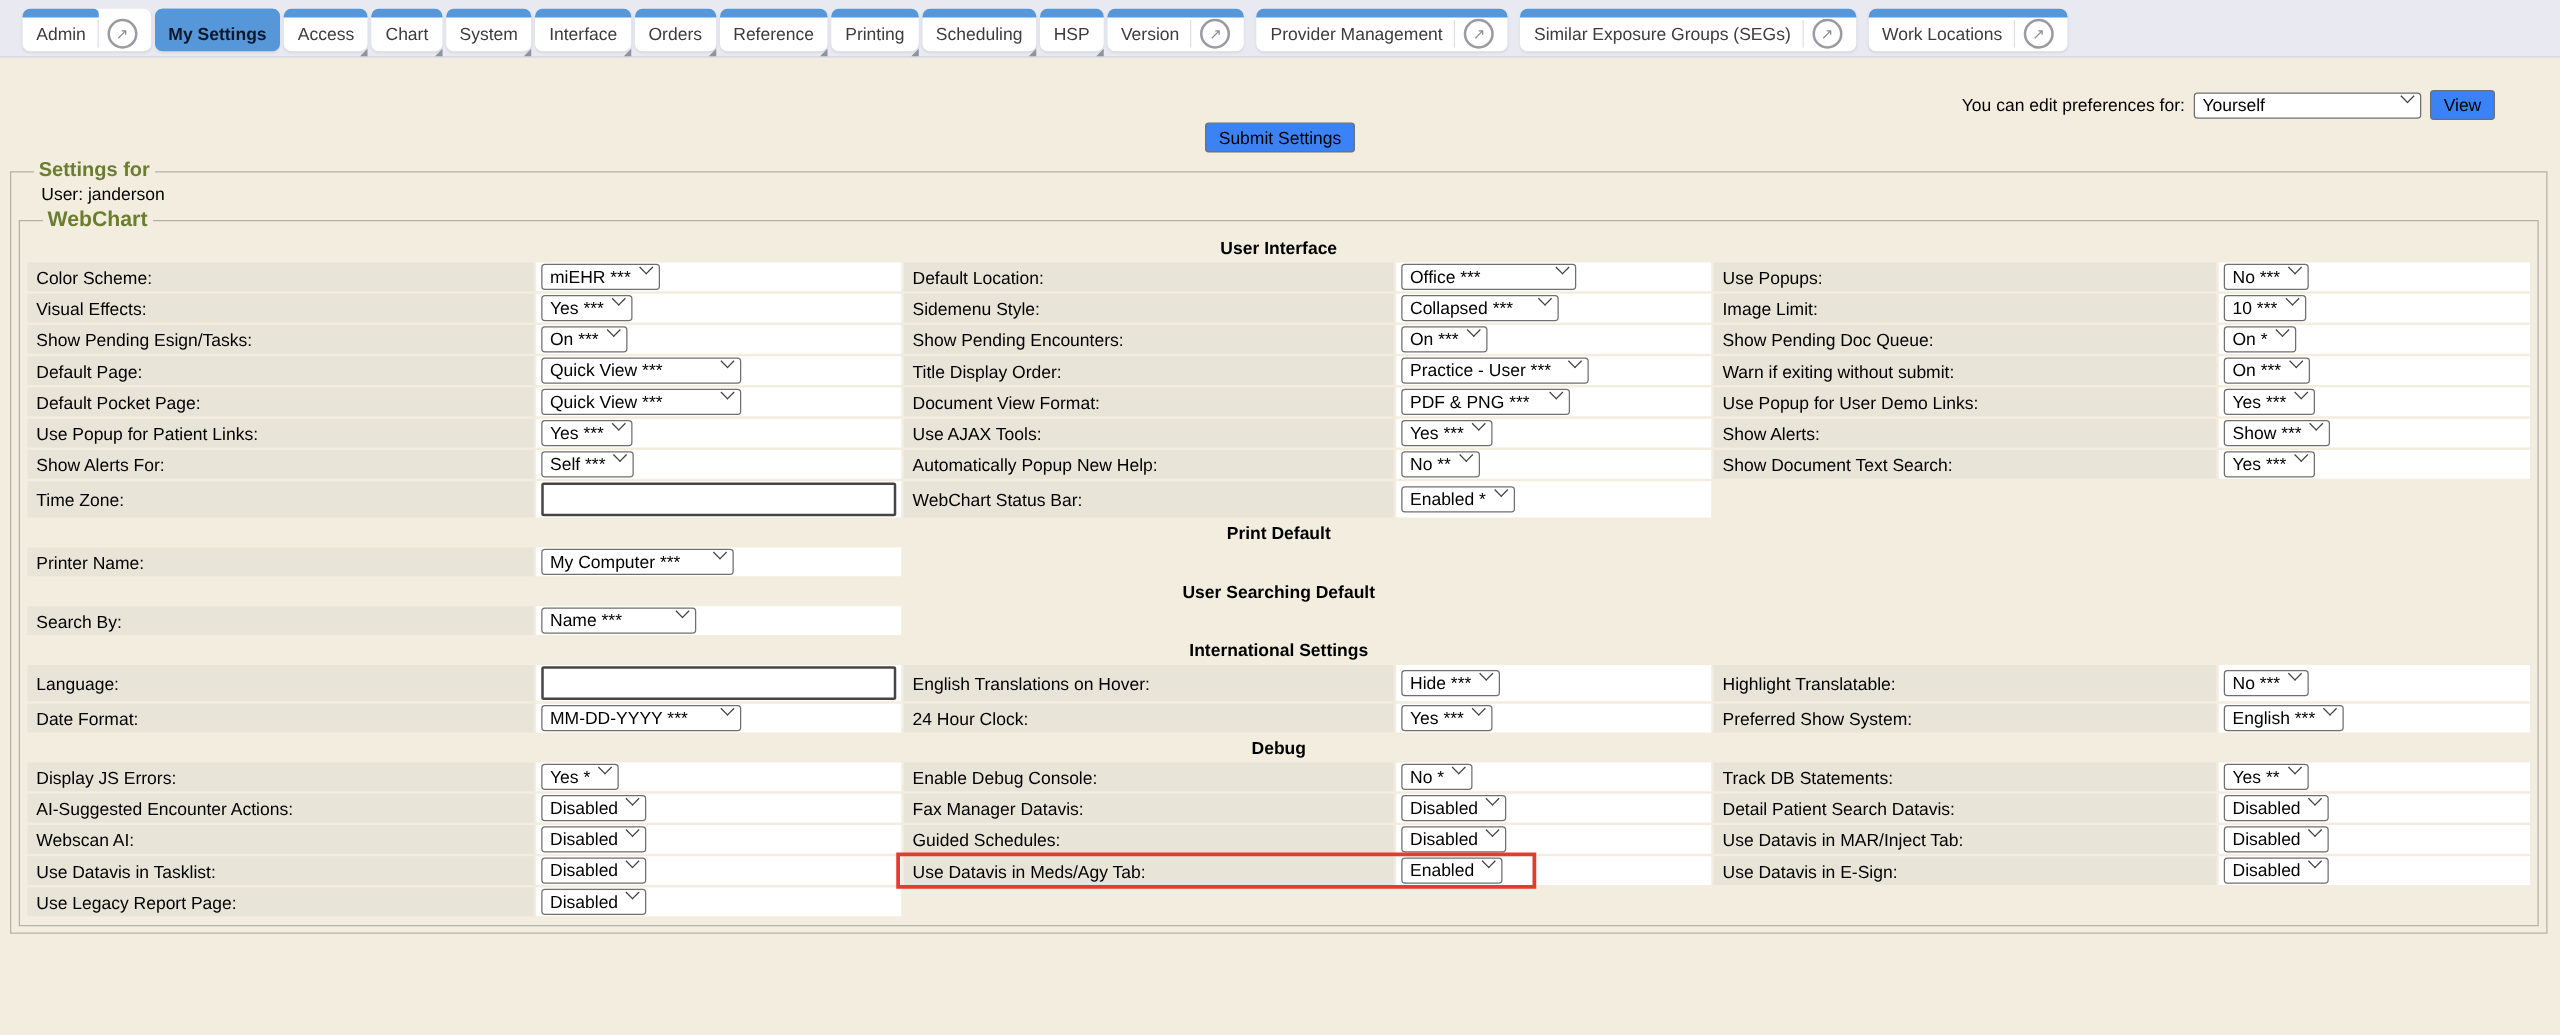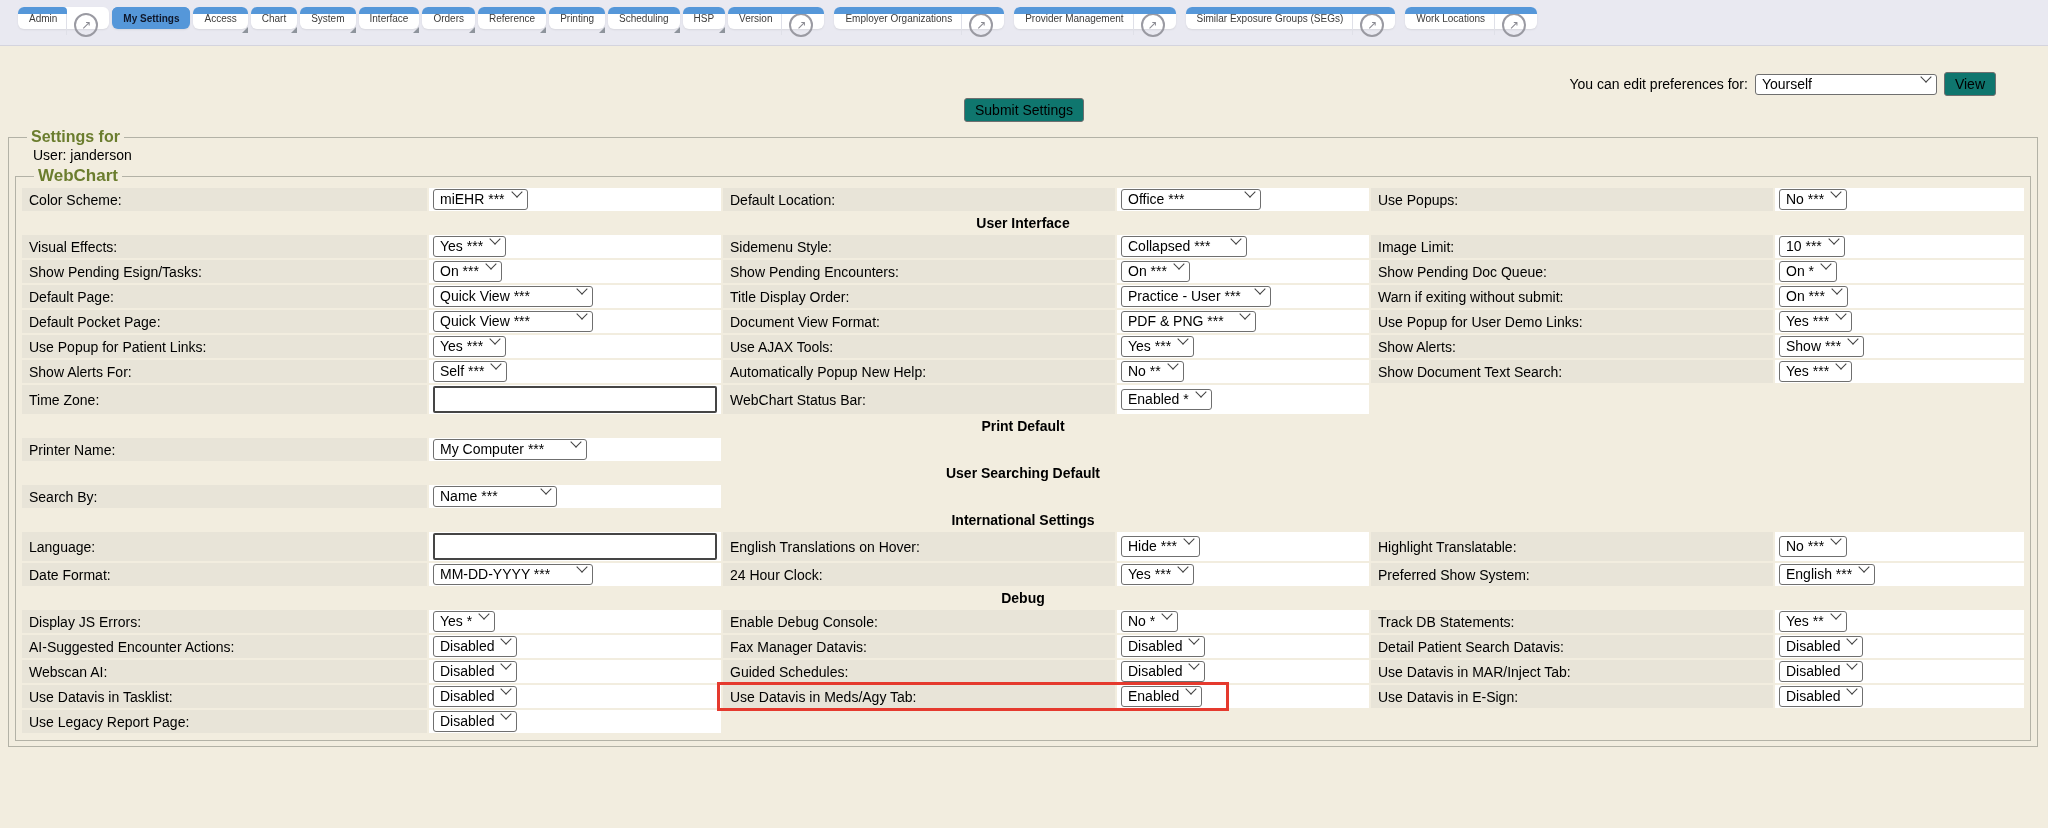--- a/index.html
+++ b/index.html
@@ -9,24 +9,24 @@
     font-family:"Liberation Sans", sans-serif;
     color:#000;
   }
   
   .tabbar{
     height:46px;background:#e9e9f1;border-bottom:1px solid #d4d4de;
     display:flex;align-items:flex-start;gap:3px;
     padding:7px 8px 0 18px;box-sizing:border-box;white-space:nowrap;
   }
   .tab{
-    position:relative;display:inline-flex;align-items:flex-start;
-    height:22px;background:#fff;border-radius:6px;
+    position:relative;display:inline-flex;align-items:center;
+    height:34px;background:#fff;border-radius:6px;
     padding:6px 11px 0 11px;box-sizing:border-box;
-    font-size:10px;color:#3c3c3c;cursor:pointer;
+    font-size:14px;color:#3c3c3c;cursor:pointer;
     box-shadow:0 1px 2px rgba(0,0,0,.08);
   }
   .tab .topbar{
     position:absolute;top:0;left:0;right:0;height:7px;
     background:#5597d9;border-radius:6px 6px 0 0;
   }
   .tab.active{background:#5597d9;color:#0f172a;font-weight:bold;}
   .tab.active .topbar{background:#5597d9;}
   [data-name="tab-admin"] .topbar{right:42px;border-top-right-radius:4px;}
   .tab .divider{width:1px;height:22px;background:#dfe0e8;margin-left:9px;}
@@ -43,21 +43,21 @@
   [data-name="tab-employer-organizations"],[data-name="tab-provider-management"],
   [data-name="tab-similar-exposure-groups-segs"],[data-name="tab-work-locations"]{margin-left:7px;}
 
   
   .prefs{
     margin-top:26px;padding-right:52px;display:flex;justify-content:flex-end;
     align-items:center;gap:7px;font-size:14px;
   }
   .btn{
     font-family:"Liberation Sans", sans-serif;font-size:14px;color:#000;
-    background:#0f766e;border:1px solid #6f6f6f;border-radius:3px;
+    background:#3b82f6;border:1px solid #6f6f6f;border-radius:3px;
     padding:3px 10px;cursor:pointer;text-align:right;
   }
   .submit-row{text-align:center;margin-top:2px;}
 
   
   .sel{
     display:inline-flex;justify-content:space-between;gap:8px;
     background:#fff;border:1px solid #6f6f6f;border-radius:3px;
     padding:1px 6px 2px 6px;min-height:20px;box-sizing:border-box;
     font-size:14px;cursor:pointer;white-space:nowrap;
@@ -157,26 +157,20 @@
       <span class="corner" data-name="submenu-corner-icon"></span>
     </div>
     <div class="tab" data-name="tab-hsp">
       <span class="topbar" data-name="tab-accent-bar"></span>
       <span class="tlabel" data-name="tab-label">HSP</span>
       <span class="corner" data-name="submenu-corner-icon"></span>
     </div>
     <div class="tab" data-name="tab-version">
       <span class="topbar" data-name="tab-accent-bar"></span>
       <span class="tlabel" data-name="tab-label">Version</span>
-      <span class="divider" data-name="tab-divider"></span>
-      <span class="popup" data-name="popup-arrow-icon"></span>
-    </div>
-    <div class="tab" data-name="tab-employer-organizations">
-      <span class="topbar" data-name="tab-accent-bar"></span>
-      <span class="tlabel" data-name="tab-label">Employer Organizations</span>
       <span class="divider" data-name="tab-divider"></span>
       <span class="popup" data-name="popup-arrow-icon"></span>
     </div>
     <div class="tab" data-name="tab-provider-management">
       <span class="topbar" data-name="tab-accent-bar"></span>
       <span class="tlabel" data-name="tab-label">Provider Management</span>
       <span class="divider" data-name="tab-divider"></span>
       <span class="popup" data-name="popup-arrow-icon"></span>
     </div>
     <div class="tab" data-name="tab-similar-exposure-groups-segs">
@@ -214,39 +208,39 @@
     <table class="settings" data-name="settings-table">
       <colgroup>
         <col style="width:405px">
           <col style="width:286px">
         <col style="width:392px">
           <col style="width:252px">
         <col style="width:402px">
           <col>
       </colgroup>
       <tbody data-name="settings-table-body">
+          <tr>
+            <td class="shead" data-name="section-header" colspan="6">User Interface</td>
+          </tr>
           <tr data-name="settings-row">
             <td class="lab" data-name="field-label-color-scheme"><span class="labtext" data-name="field-label-text">Color Scheme:</span></td>
             <td class="val" data-name="field-value-cell"><span class="sel" data-name="select-color-scheme">
                 <span class="seltext" data-name="select-value">miEHR ***</span>
                 <span class="chev" data-name="chevron-down-icon"></span>
               </span></td>
             <td class="lab" data-name="field-label-default-location"><span class="labtext" data-name="field-label-text">Default Location:</span></td>
             <td class="val" data-name="field-value-cell"><span class="sel" data-name="select-default-location">
                 <span class="seltext" data-name="select-value">Office ***</span>
                 <span class="chev" data-name="chevron-down-icon"></span>
               </span></td>
             <td class="lab" data-name="field-label-use-popups"><span class="labtext" data-name="field-label-text">Use Popups:</span></td>
             <td class="val" data-name="field-value-cell"><span class="sel" data-name="select-use-popups">
                 <span class="seltext" data-name="select-value">No ***</span>
                 <span class="chev" data-name="chevron-down-icon"></span>
               </span></td>
-          </tr>
-          <tr>
-            <td class="shead" data-name="section-header" colspan="6">User Interface</td>
           </tr>
           <tr data-name="settings-row">
             <td class="lab" data-name="field-label-visual-effects"><span class="labtext" data-name="field-label-text">Visual Effects:</span></td>
             <td class="val" data-name="field-value-cell"><span class="sel" data-name="select-visual-effects">
                 <span class="seltext" data-name="select-value">Yes ***</span>
                 <span class="chev" data-name="chevron-down-icon"></span>
               </span></td>
             <td class="lab" data-name="field-label-sidemenu-style"><span class="labtext" data-name="field-label-text">Sidemenu Style:</span></td>
             <td class="val" data-name="field-value-cell"><span class="sel" data-name="select-sidemenu-style">
                 <span class="seltext" data-name="select-value">Collapsed ***</span>

